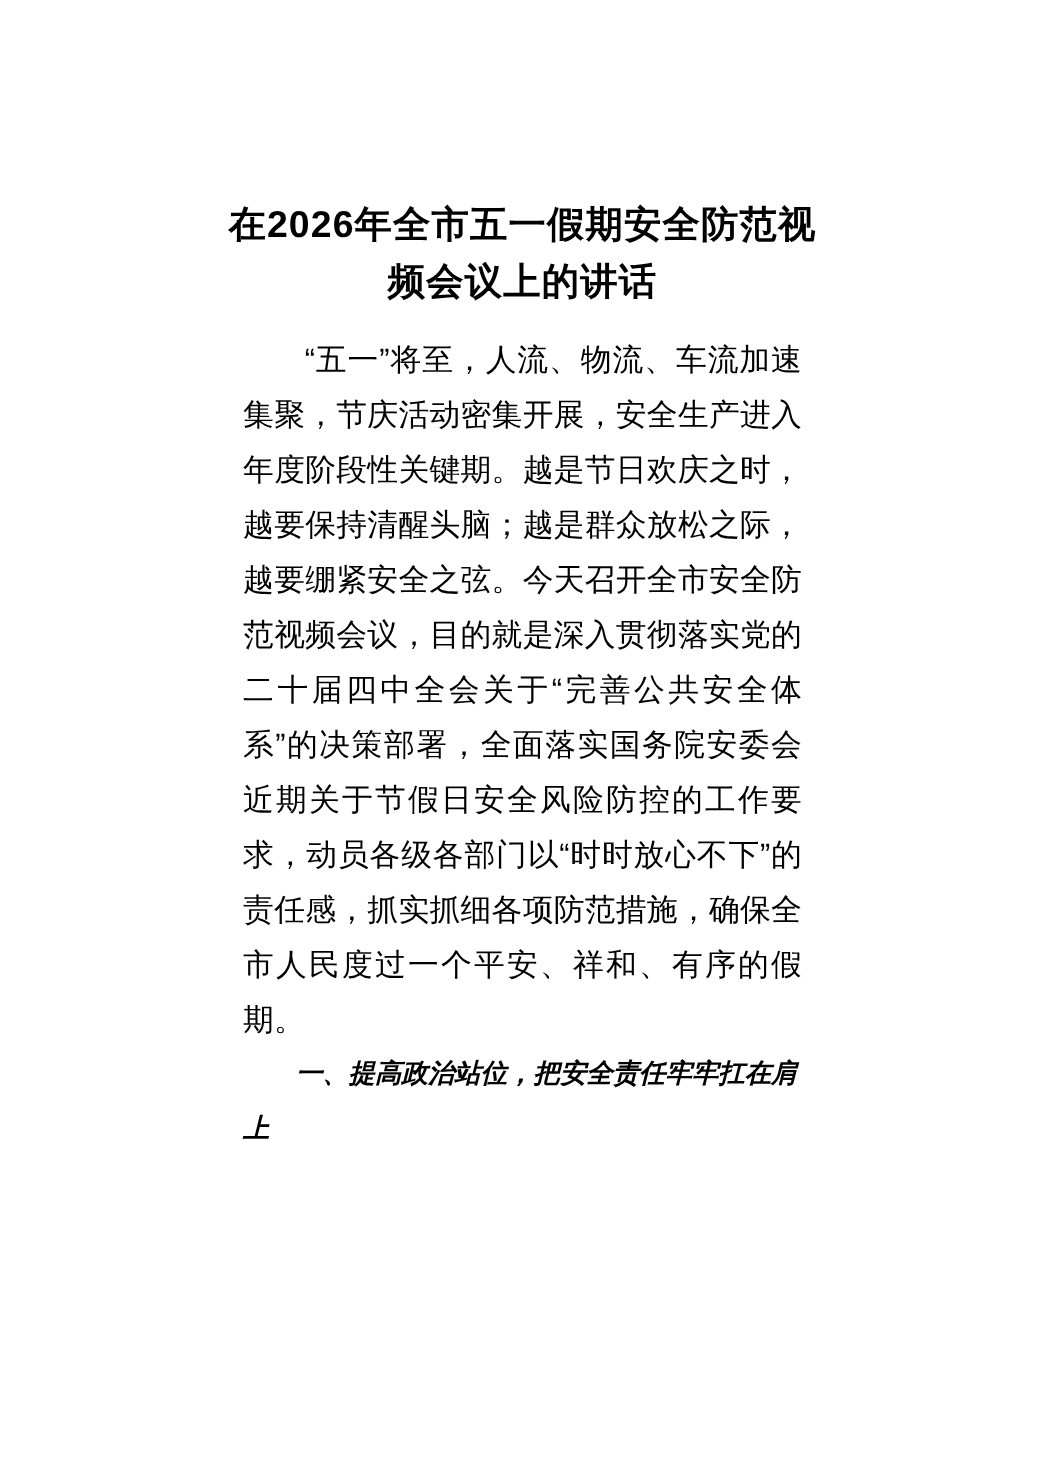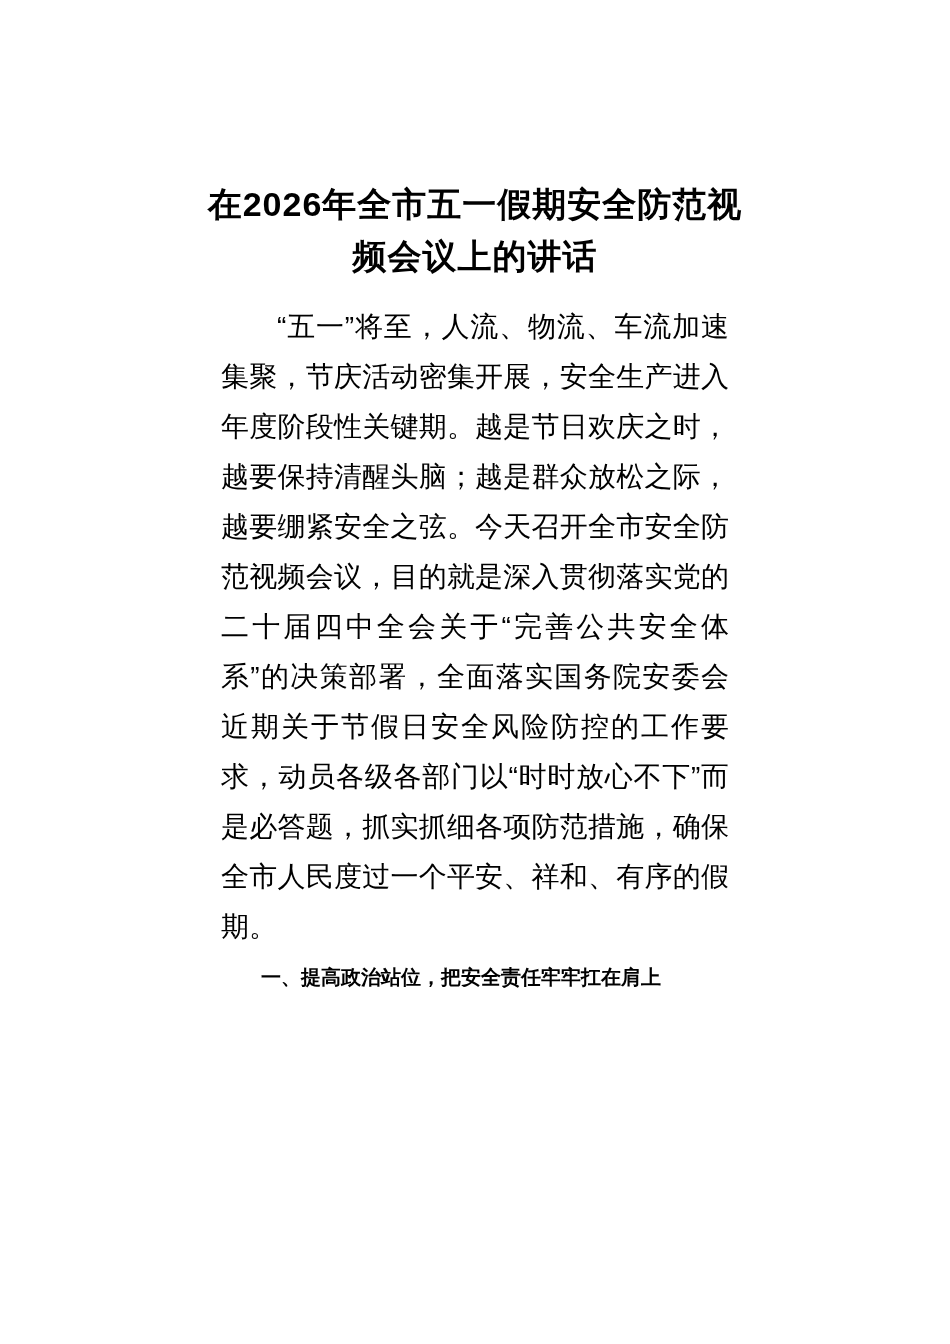--- a/index.html
+++ b/index.html
@@ -34,33 +34,34 @@
     text-indent: 0;
   }
   .body-para {
     font-size: 28px;
     line-height: 50px;
     margin: 0;
     text-indent: 2em;
     text-align: justify;
   }
   .section-heading {
-    font-size: 20px;
+    font-size: 24px;
     font-weight: 700;
     line-height: 50px;
     margin: 0;
     text-indent: 2em;
     text-align: left;
+    font-style: italic;
   }
 </style>
 </head>
 <body>
 
 <div class="page">
   <h1 class="doc-title">在2026年全市五一假期安全防范视频会议上的讲话</h1>
 
 
-  <p class="body-para">“五一”将至，人流、物流、车流加速集聚，节庆活动密集开展，安全生产进入年度阶段性关键期。越是节日欢庆之时，越要保持清醒头脑；越是群众放松之际，越要绷紧安全之弦。今天召开全市安全防范视频会议，目的就是深入贯彻落实党的二十届四中全会关于“完善公共安全体系”的决策部署，全面落实国务院安委会近期关于节假日安全风险防控的工作要求，动员各级各部门以“时时放心不下”而是必答题，抓实抓细各项防范措施，确保全市人民度过一个平安、祥和、有序的假期。</p>
+  <p class="body-para">“五一”将至，人流、物流、车流加速集聚，节庆活动密集开展，安全生产进入年度阶段性关键期。越是节日欢庆之时，越要保持清醒头脑；越是群众放松之际，越要绷紧安全之弦。今天召开全市安全防范视频会议，目的就是深入贯彻落实党的二十届四中全会关于“完善公共安全体系”的决策部署，全面落实国务院安委会近期关于节假日安全风险防控的工作要求，动员各级各部门以“时时放心不下”的责任感，抓实抓细各项防范措施，确保全市人民度过一个平安、祥和、有序的假期。</p>
 
   <h2 class="section-heading">一、提高政治站位，把安全责任牢牢扛在肩上</h2>
 
 
 </div>
 
 </body></html>

